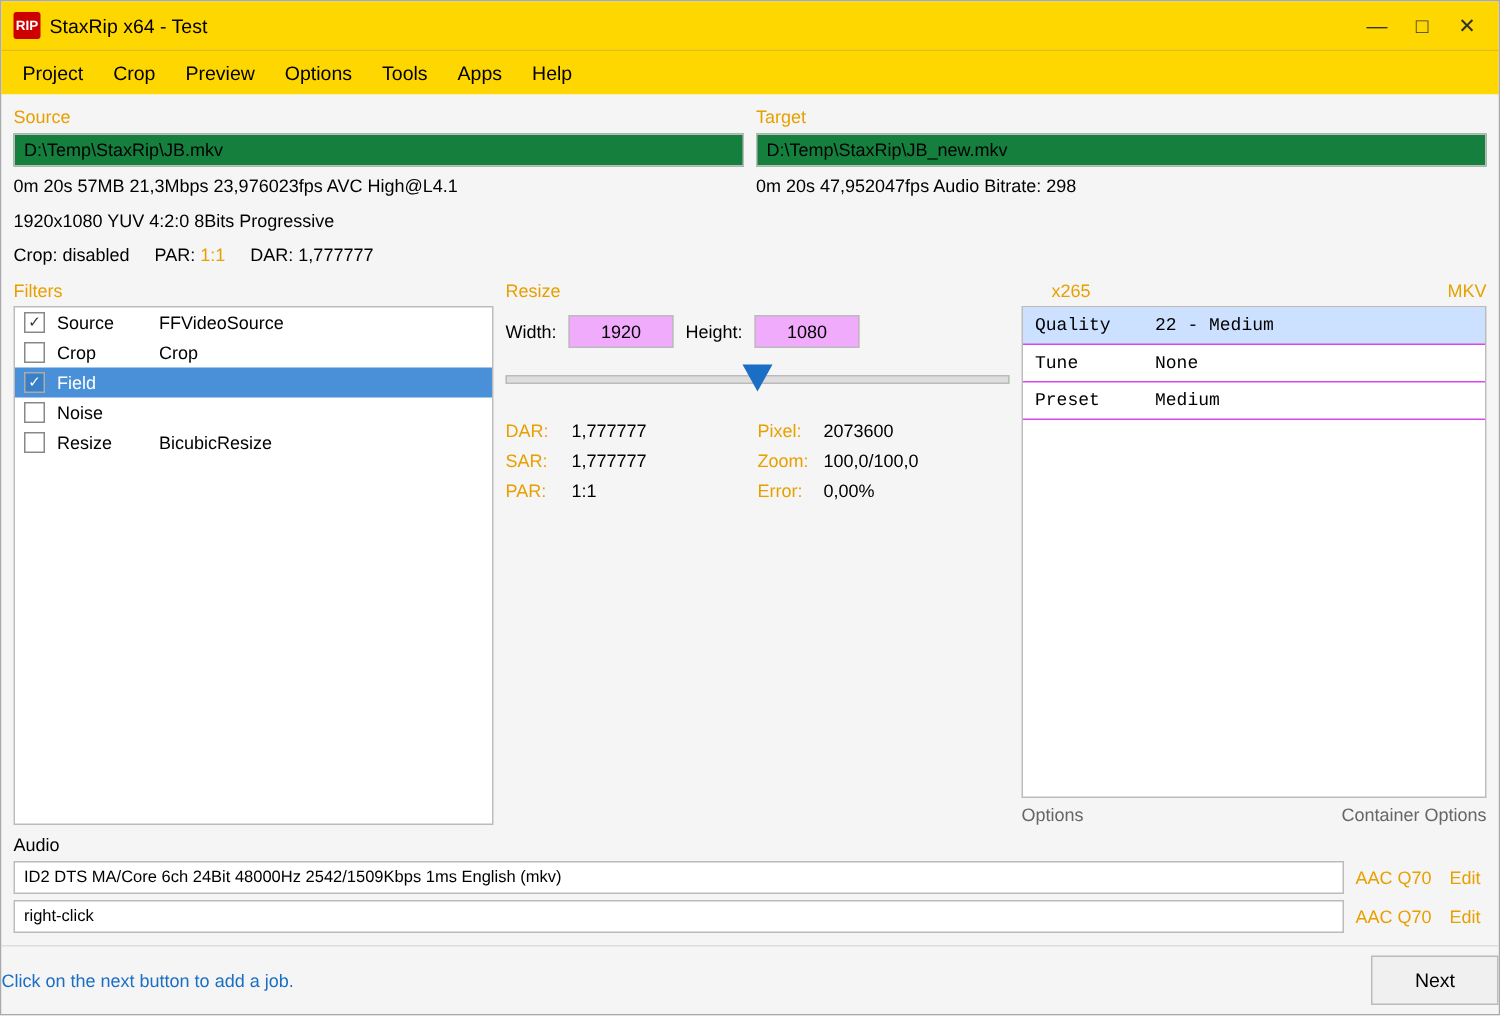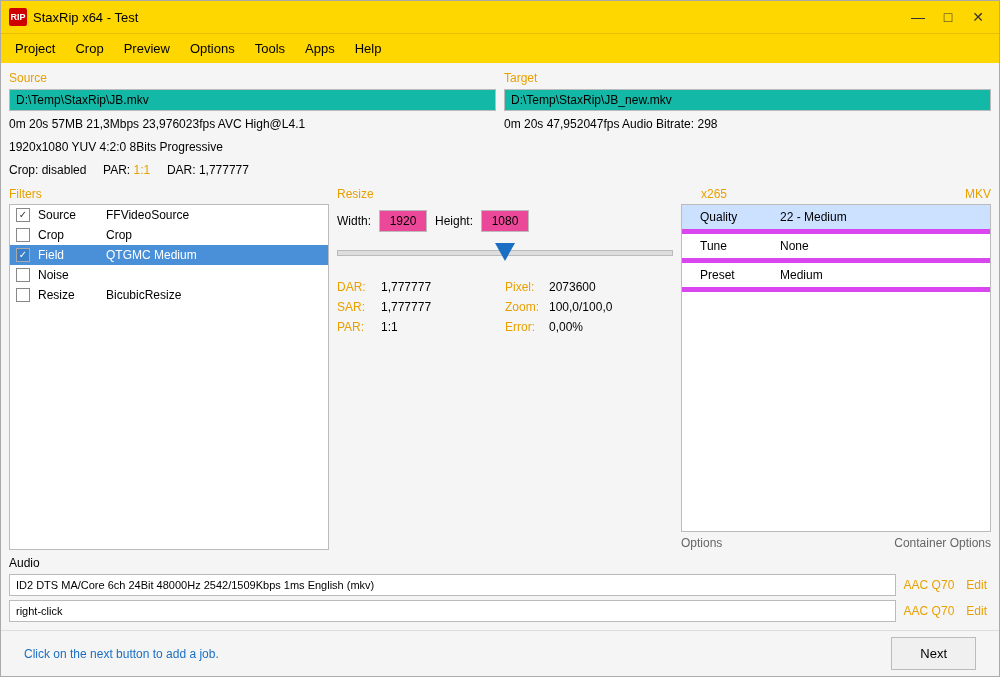--- a/index.html
+++ b/index.html
@@ -103,21 +103,21 @@
     }
     .section-label {
       font-size: 12px;
       color: #e8a000;
       font-weight: normal;
     }
     .path-input {
       width: 100%;
       padding: 3px 6px;
       border: 1px solid #bbb;
-      background: #14b8a6;
+      background: #15803d;
       font-size: 12px;
       color: #000;
     }
     .info-text {
       font-size: 12px;
       color: #000;
       line-height: 1.6;
     }
     .middle-row {
       display: flex;
@@ -173,24 +173,24 @@
       gap: 4px;
     }
     .resize-inputs {
       display: flex;
       align-items: center;
       gap: 8px;
       margin-top: 2px;
     }
     .resize-label { font-size: 12px; }
     .resize-input {
-      width: 48px;
+      width: 70px;
       padding: 3px 6px;
       border: 1px solid #bbb;
-      background: #ec4899;
+      background: #f0abfc;
       font-size: 12px;
       text-align: center;
     }
     .slider-area {
       margin-top: 4px;
       position: relative;
       height: 30px;
     }
     .slider-track {
       width: 100%;
@@ -242,23 +242,24 @@
     .x265-title { color: #e8a000; font-size: 12px; margin-left: 20px; }
     .mkv-label { color: #e8a000; font-size: 12px; }
     .x265-table {
       border: 1px solid #bbb;
       background: white;
       flex: 1;
     }
     .x265-row {
       display: flex;
       align-items: center;
-      padding: 5px 18px;
-      font-size: 12px;
-      border-bottom: 5px solid #d946ef;
+      padding: 5px 8px;
+      font-size: 12px;
+      border-bottom: 1px solid #d946ef;
+      font-family: Liberation Mono, monospace;
     }
     .x265-row.selected { background: #cce0ff; }
     .x265-key { width: 80px; color: #000; }
     .x265-val { flex: 1; color: #000; }
     .x265-footer {
       display: flex;
       justify-content: space-between;
       padding-top: 4px;
     }
     .x265-footer-btn {
@@ -302,21 +303,21 @@
       padding: 0 4px;
     }
     .add-job-label {
       font-size: 12px;
       color: #000;
     }
     .bottom-bar {
       display: flex;
       align-items: center;
       justify-content: space-between;
-      padding: 6px 23px;
+      padding: 6px 0;
       background: #f5f5f5;
       border-top: 1px solid #ddd;
       flex-shrink: 0;
     }
     .next-hint {
       font-size: 12px;
       color: #1a6fc4;
     }
     .next-btn {
       padding: 8px 28px;
@@ -389,21 +390,20 @@
 
           <div class="filter-row">
             <div class="filter-checkbox"></div>
             <span class="filter-name">Crop</span>
             <span class="filter-value">Crop</span>
           </div>
 
           <div class="filter-row selected-dark">
             <div class="filter-checkbox checked" style="background:#3a80c9; border-color:#aaa; color:white;">✓</div>
             <span class="filter-name">Field</span>
-            <span class="filter-value">QTGMC Medium</span>
           </div>
 
           <div class="filter-row">
             <div class="filter-checkbox"></div>
             <span class="filter-name">Noise</span>
           </div>
 
           <div class="filter-row">
             <div class="filter-checkbox"></div>
             <span class="filter-name">Resize</span>

